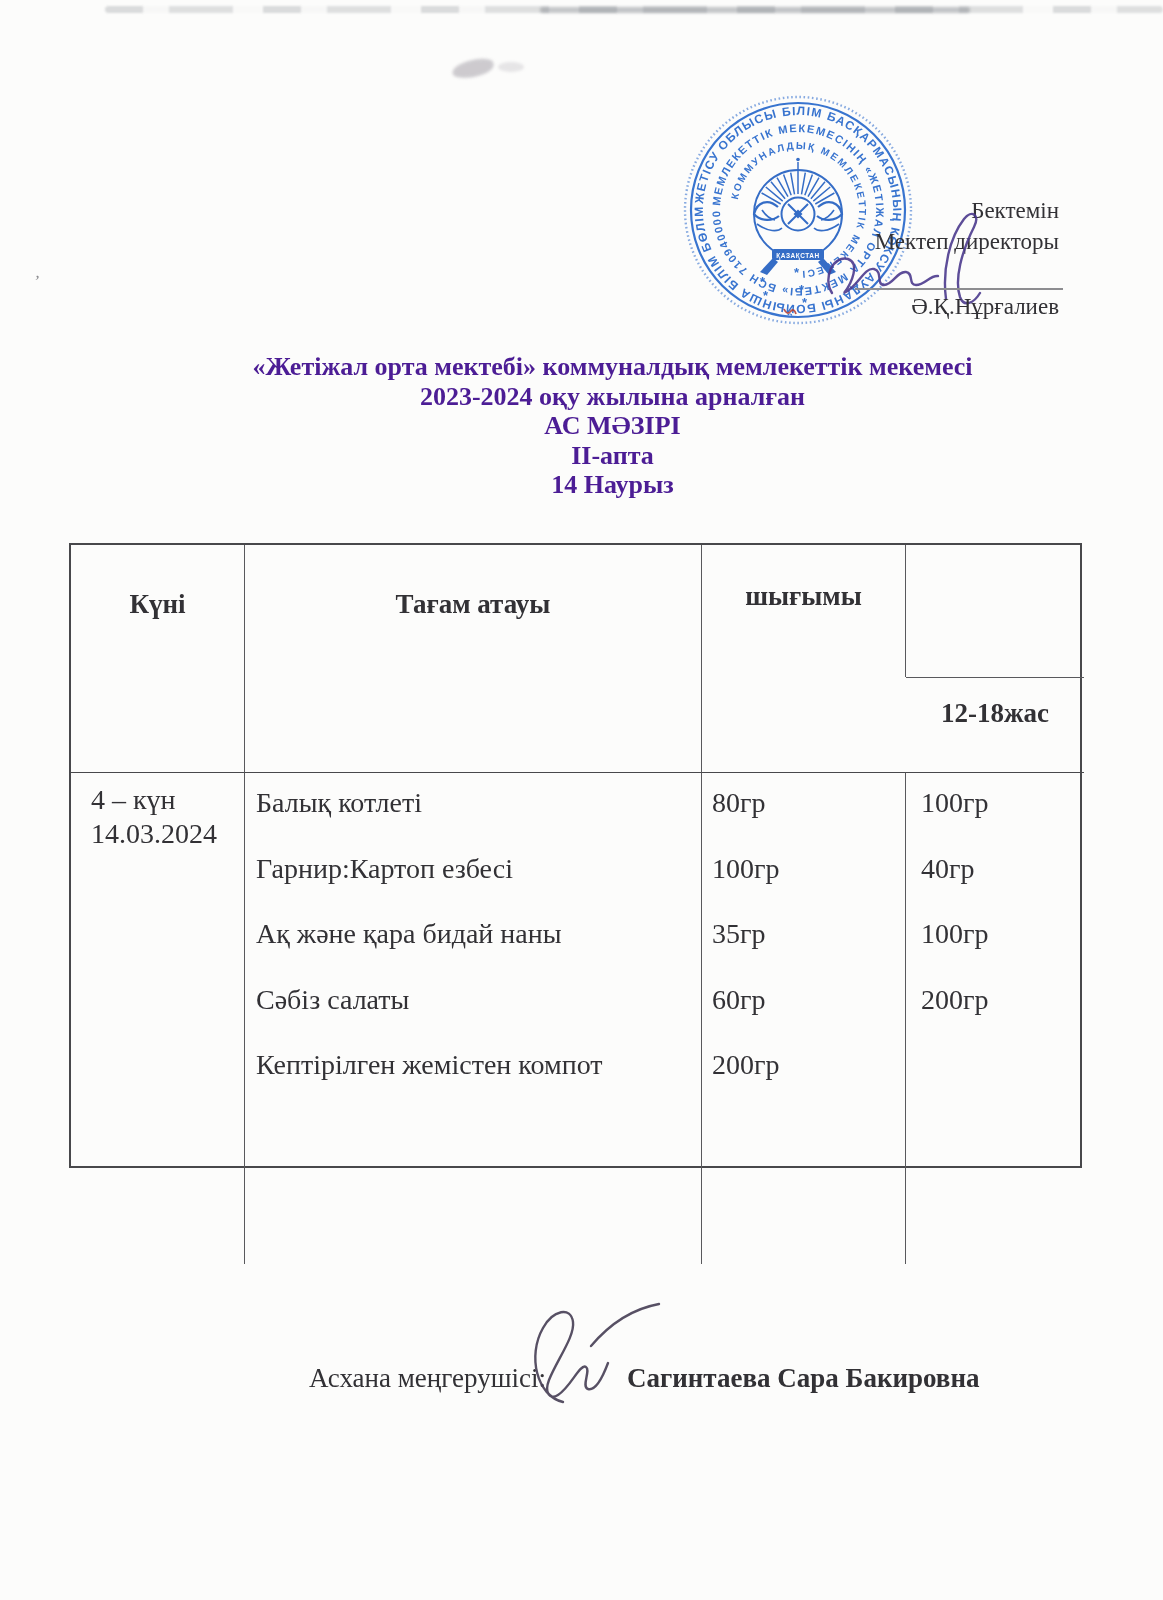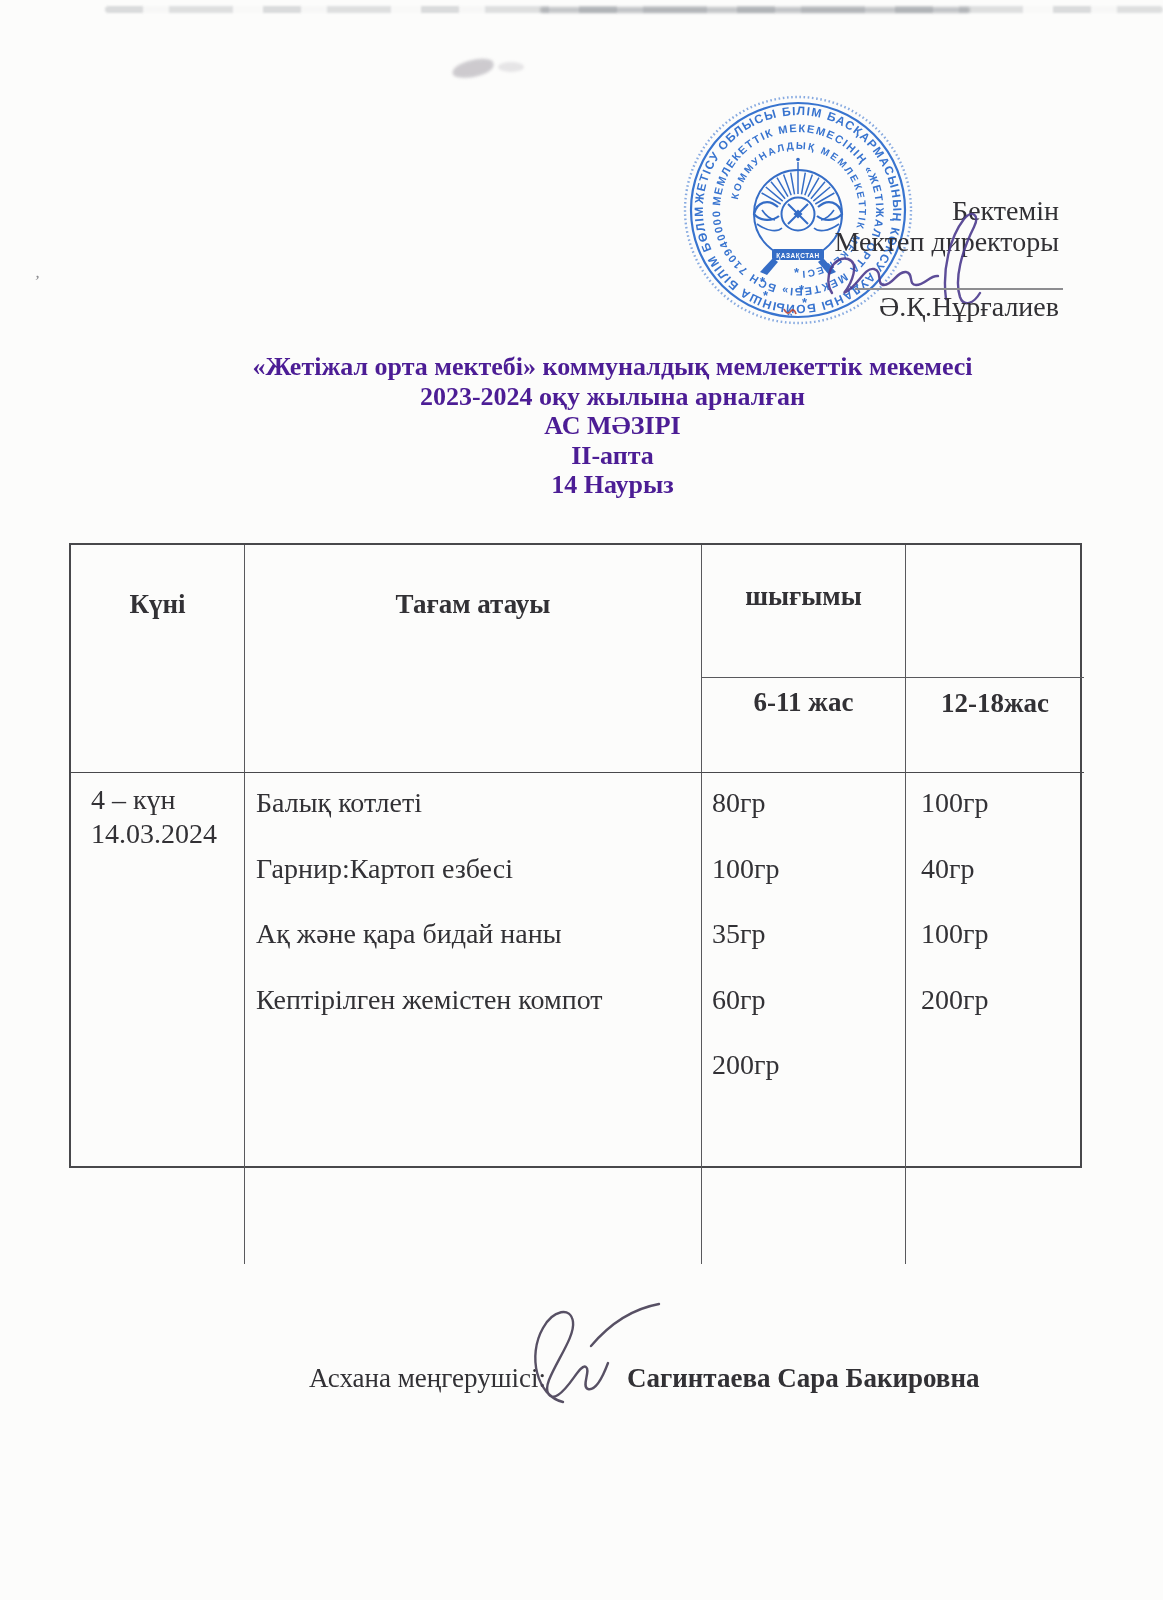--- a/index.html
+++ b/index.html
@@ -24,21 +24,21 @@
   .b1{left:452px;top:60px;width:42px;height:17px;background:#a7a3ab;opacity:.55;
       border-radius:60% 40% 55% 45%;filter:blur(1.6px);transform:rotate(-10deg);}
   .b2{left:498px;top:62px;width:26px;height:10px;background:#b4b1b8;opacity:.30;
       border-radius:50%;filter:blur(1.6px);}
   .tick{position:absolute;left:34px;top:272px;font-size:17px;color:#707075;opacity:.8;transform:rotate(8deg);}
   .red-mark{position:absolute;left:782px;top:306px;width:16px;height:12px;}
   
   .stamp{position:absolute;left:678px;top:90px;width:240px;height:240px;opacity:.95;}
   .stamp text{font-family:"Liberation Sans","DejaVu Sans",sans-serif;font-weight:bold;}
   
-  .approve,.role,.dname{position:absolute;font-size:28px;line-height:30px;white-space:nowrap;text-align:center;}
+  .approve,.role,.dname{position:absolute;font-size:23px;line-height:30px;white-space:nowrap;text-align:center;}
   .approve{right:104px;top:196px;}
   .role{right:104px;top:227px;}
   .dname{right:104px;top:292px;}
   .sigline{position:absolute;left:855px;top:288px;width:208px;height:2px;background:#8d8d90;}
   .sig1{position:absolute;left:820px;top:205px;width:170px;height:110px;}
   
   .title{position:absolute;left:62px;right:0;top:352px;text-align:center;
          font-weight:bold;font-size:26px;line-height:29.5px;color:#4c1d95;}
   
   .menu-table{
@@ -52,21 +52,21 @@
   }
   .cell{box-sizing:border-box;}
   .br{border-right:1.5px solid #59595c;}
   .bt{border-top:1.5px solid #59595c;}
   .h{font-weight:bold;font-size:27px;line-height:30px;text-align:center;}
   .day-h {grid-column:1;grid-row:1/3;padding-top:44px;}
   .dish-h{grid-column:2;grid-row:1/3;padding-top:44px;}
   .out-h {grid-column:3;grid-row:1;padding-top:36px;}
   .out-e {grid-column:4;grid-row:1;}
   .age1-h{grid-column:3;grid-row:2;padding-top:9px;}
-  .age2-h{grid-column:4;grid-row:2;padding-top:10px;}
+  .age2-h{grid-column:4;grid-row:2;padding-top:20px;}
   .body{grid-row:3;border-top:1.8px solid #48484b;padding-top:10px;}
   .day-cell {grid-column:1;padding-left:20px;line-height:34px;}
   .dish-cell{grid-column:2;padding-left:11px;}
   .v1-cell  {grid-column:3;padding-left:10px;}
   .v2-cell  {grid-column:4;padding-left:15px;}
   .slot{height:65.5px;line-height:40px;white-space:nowrap;}
   
   .f-label,.f-name{position:absolute;top:1363px;font-size:27px;white-space:nowrap;}
   .f-label{left:282px;margin-left:27px;}
   .f-name{left:627px;font-weight:bold;}
@@ -157,31 +157,31 @@
     <div>АС МӘЗІРІ</div>
     <div>ІІ-апта</div>
     <div>14 Наурыз</div>
   </div>
 
   <div class="menu-table">
     <div class="cell h br day-h">Күні</div>
     <div class="cell h br dish-h">Тағам атауы</div>
     <div class="cell h br out-h">шығымы</div>
     <div class="cell out-e"></div>
-    <div class="cell h br bt age1-h">6-11 жас</div>
     <div class="cell h bt age2-h">12-18жас</div>
 
     <div class="cell body br day-cell">
       <div>4 – күн</div>
       <div>14.03.2024</div>
     </div>
     <div class="cell body br dish-cell">
       <div class="slot">Балық котлеті</div>
       <div class="slot">Гарнир:Картоп езбесі</div>
       <div class="slot">Ақ және қара бидай наны</div>
+      <div class="slot">Сәбіз салаты</div>
       <div class="slot">Кептірілген жемістен компот</div>
     </div>
     <div class="cell body br v1-cell">
       <div class="slot">80гр</div>
       <div class="slot">100гр</div>
       <div class="slot">35гр</div>
       <div class="slot">60гр</div>
       <div class="slot">200гр</div>
     </div>
     <div class="cell body v2-cell">

